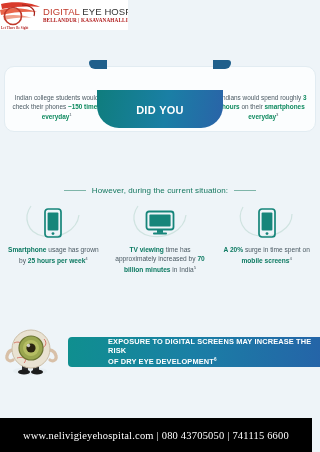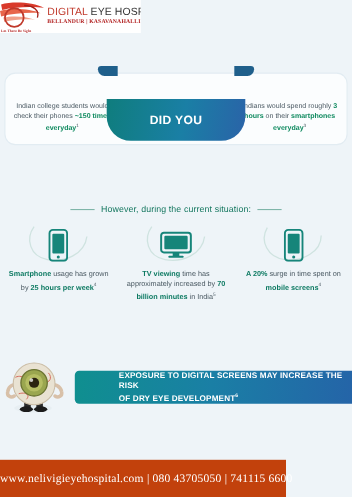--- a/index.html
+++ b/index.html
@@ -109,22 +109,22 @@
   }
   .bottom .bar .msg{
     color:#ffffff; font-weight:bold; font-size:7.4px; line-height:9.4px;
     letter-spacing:.15px; padding-left:40px; padding-right:8px;
   }
   .bottom .bar .msg sup{ font-size:4.6px; }
   .eye-char{ position:absolute; left:4px; top:0; width:66px; height:56px; z-index:4; }
 
   
   .footer{
-    position:absolute; left:0; bottom:0; width:260px; height:34px;
-    background:#c2410c; display:flex; align-items:center; 
+    position:absolute; left:0; bottom:0; width:312px; height:34px;
+    background:#000000; display:flex; align-items:center; justify-content:center;
   }
   .footer .txt{
     color:#ffffff; font-family:"Liberation Serif", serif; font-size:10.5px;
     letter-spacing:.2px; white-space:nowrap;
   }
 </style>
 </head>
 <body>
 
 <div class="logo-bar">

